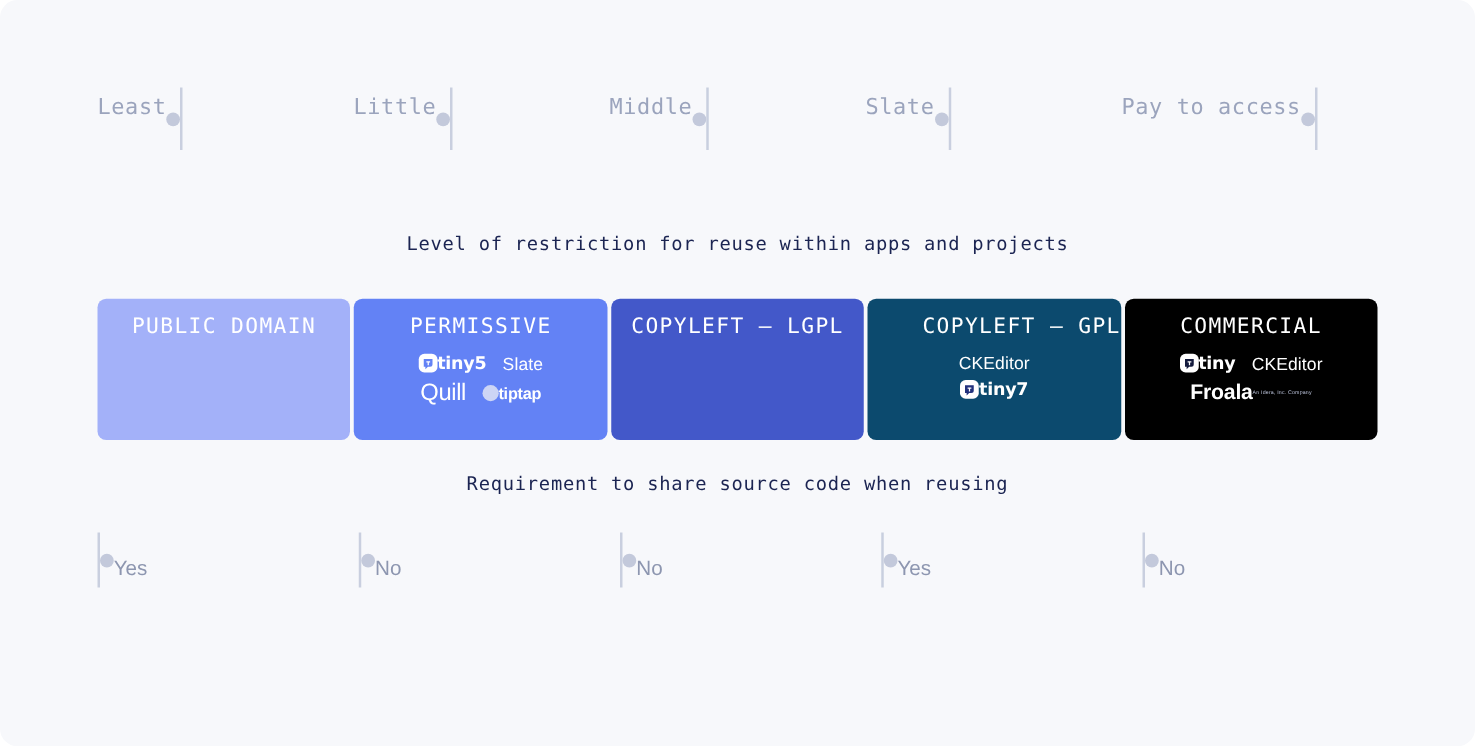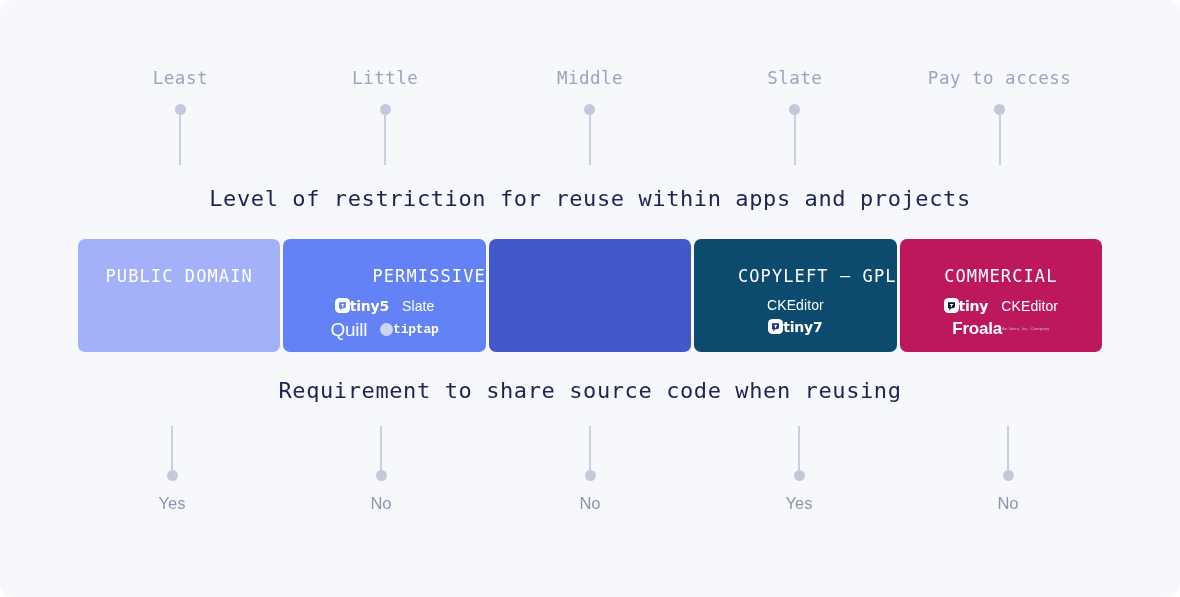--- a/index.html
+++ b/index.html
@@ -28,21 +28,20 @@
   .cols {
     position: absolute;
     left: 78px;
     width: 1024px;
     display: flex;
   }
   .col {
     flex: 1 1 0;
     min-width: 0;
     display: flex;
-    flex-direction: column;
     align-items: center;
   }
 
   
   .top-row { top: 70px; }
   .top-label {
     font-family: "DejaVu Sans Mono", monospace;
     font-size: 17.5px;
     letter-spacing: 0.5px;
     color: #9ba4bd;
@@ -70,21 +69,21 @@
     flex: none;
   }
 
   
   .heading {
     position: absolute;
     left: 0;
     width: 100%;
     text-align: center;
     font-family: "DejaVu Sans Mono", monospace;
-    font-size: 22px;
+    font-size: 15px;
     letter-spacing: 0.6px;
     color: #1b2452;
     line-height: 1;
   }
   .heading-top { top: 188px; }
   .heading-bottom { top: 380px; }
 
   
   .bar {
     position: absolute;
@@ -96,21 +95,21 @@
     gap: 3px;
   }
   .block {
     flex: 1 1 0;
     min-width: 0;
     border-radius: 7px;
     position: relative;
     display: flex;
     flex-direction: column;
     align-items: center;
-    padding-top: 29px;
+    padding-top: 14px;
     box-sizing: border-box;
   }
   .block-title {
     font-family: "DejaVu Sans Mono", monospace;
     font-size: 17px;
     letter-spacing: 1.1px;
     color: #ffffff;
     white-space: nowrap;
     line-height: 1;
   }
@@ -175,21 +174,21 @@
 
   
   .tiptap-dot {
     width: 13px;
     height: 13px;
     border-radius: 50%;
     background: #cdd5f5;
     flex: none;
   }
   .tiptap-word {
-    font-family: Liberation Mono, monospace;
+    font-family: Liberation Sans, sans-serif;
     font-weight: bold;
     font-size: 13px;
     color: #ffffff;
     letter-spacing: -0.2px;
   }
 
   
   .froala {
     display: flex;
     flex-direction: row;
@@ -263,21 +262,21 @@
   </div>
 
   <div class="heading heading-top">Level of restriction for reuse within apps and projects</div>
 
   <div class="bar">
 
     <div class="block" style="background:#a3b1f9;">
       <div class="block-title">PUBLIC DOMAIN</div>
     </div>
 
-    <div class="block" style="background:#6382f5;align-items:flex-end;">
+    <div class="block" style="background:#6382f5;">
       <div class="block-title">PERMISSIVE</div>
       <div class="logo-rows">
         <div class="logo-row">
           <div class="logo">
             <span class="tiny-mark">
               <svg width="11" height="11" viewBox="0 0 11 11">
                   <path d="M2 2.2h7v4.1a2 2 0 0 1-2 2H5.3l-2 2.1V8.3H2z" fill="#6382f5"></path>
                   <path d="M4.1 3.9h3v1.1h-1v2.1h-1V5h-1z" fill="#ffffff"></path>
                 </svg>
             </span>
@@ -293,20 +292,21 @@
           </div>
           <div class="logo">
             <span class="tiptap-dot"></span>
             <span class="tiptap-word">tiptap</span>
           </div>
         </div>
       </div>
     </div>
 
     <div class="block" style="background:#4358c9;">
+      <div class="block-title">COPYLEFT — LGPL</div>
     </div>
 
     <div class="block" style="background:#0c4a6e;align-items:flex-end;">
       <div class="block-title">COPYLEFT — GPL</div>
       <div class="logo-rows">
         <div class="logo-row">
           <div class="logo">
             <span class="wordmark-plain">CKEditor</span>
           </div>
         </div>
@@ -317,21 +317,21 @@
                   <path d="M2 2.2h7v4.1a2 2 0 0 1-2 2H5.3l-2 2.1V8.3H2z" fill="#22317c"></path>
                   <path d="M4.1 3.9h3v1.1h-1v2.1h-1V5h-1z" fill="#ffffff"></path>
                 </svg>
             </span>
             <span class="tiny-word">tiny7</span>
           </div>
         </div>
       </div>
     </div>
 
-    <div class="block" style="background:#be185d;">
+    <div class="block" style="background:#000000;">
       <div class="block-title">COMMERCIAL</div>
       <div class="logo-rows">
         <div class="logo-row">
           <div class="logo">
             <span class="tiny-mark">
               <svg width="11" height="11" viewBox="0 0 11 11">
                   <path d="M2 2.2h7v4.1a2 2 0 0 1-2 2H5.3l-2 2.1V8.3H2z" fill="#141b3d"></path>
                   <path d="M4.1 3.9h3v1.1h-1v2.1h-1V5h-1z" fill="#ffffff"></path>
                 </svg>
             </span>

